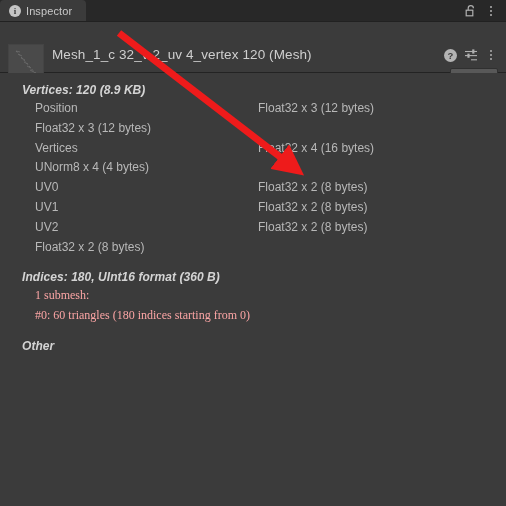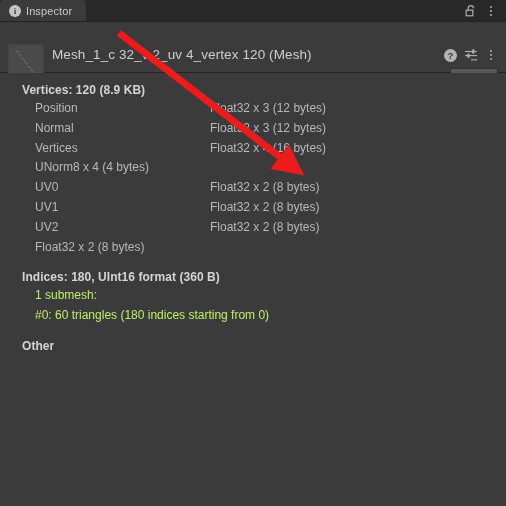--- a/index.html
+++ b/index.html
@@ -172,41 +172,44 @@
     height: 100%;
     box-sizing: border-box;
   }
   .section-title {
     font-size: 12px;
     font-weight: bold;
     color: #d4d4d4;
     padding: 2px 0 2px 22px;
     letter-spacing: 0.05px;
     white-space: nowrap;
+    font-style: italic;
   }
   .row {
     display: flex;
     font-size: 12px;
     color: #b8b8b8;
     line-height: 19.8px;
     height: 19.8px;
     padding-left: 35px;
     box-sizing: border-box;
     white-space: nowrap;
+    gap: 48px;
   }
   .row .k { width: 175px; flex: none; }
   .row .v { flex: 1; }
   .row-plain {
     font-size: 12px;
-    color: #bef264;
+    color: #fca5a5;
     line-height: 19.8px;
     height: 19.8px;
     padding-left: 35px;
     box-sizing: border-box;
     white-space: nowrap;
+    font-family: Liberation Serif, serif;
   }
   .gap { height: 11px; }
 
   
   .arrow-layer {
     position: absolute;
     left: 0; top: 0;
     width: 506px;
     height: 506px;
     pointer-events: none;
@@ -277,21 +280,20 @@
   <div class="content">
 
     <div class="section-title">Vertices: 120 (8.9 KB)</div>
 
     <div>
       <div class="row">
         <span class="k">Position</span>
         <span class="v">Float32 x 3 (12 bytes)</span>
       </div>
       <div class="row">
-        <span class="k">Normal</span>
         <span class="v">Float32 x 3 (12 bytes)</span>
       </div>
       <div class="row">
         <span class="k">Vertices</span>
         <span class="v">Float32 x 4 (16 bytes)</span>
       </div>
       <div class="row">
         <span class="v">UNorm8 x 4 (4 bytes)</span>
       </div>
       <div class="row">

